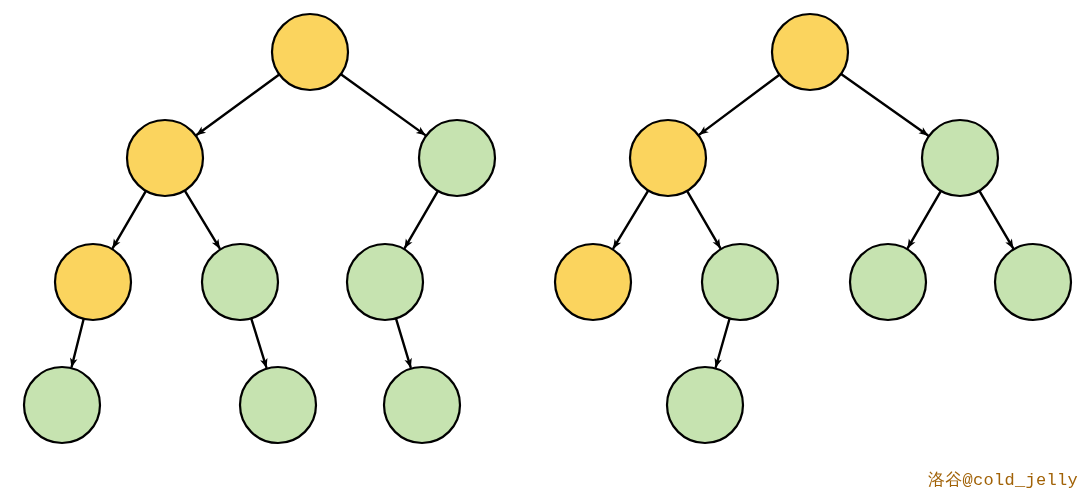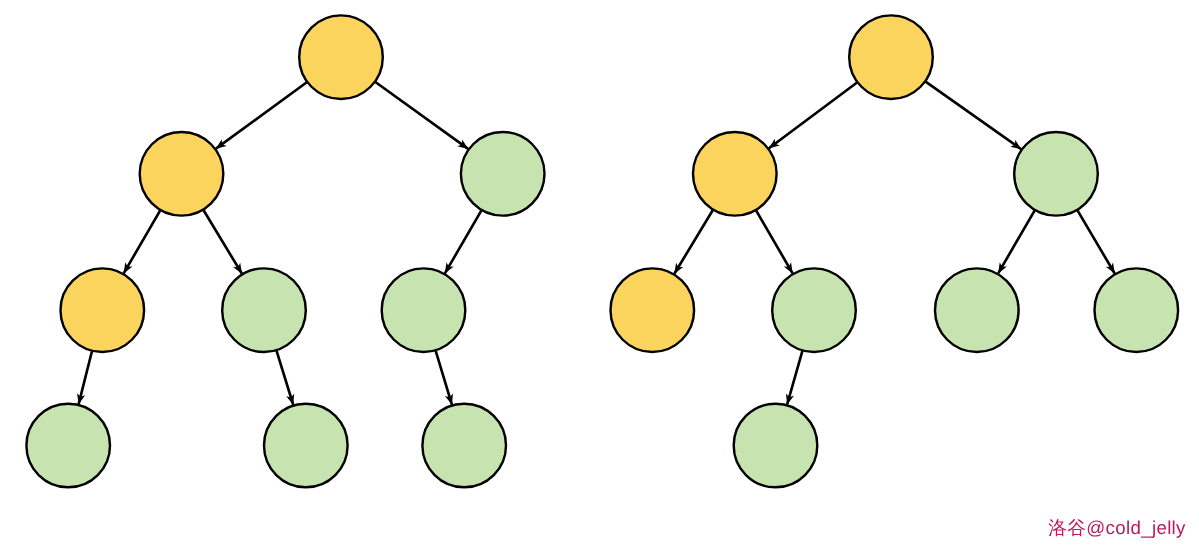--- a/index.html
+++ b/index.html
@@ -33,23 +33,23 @@
   .edge-line {
     stroke: #000000;
     stroke-width: 2.4;
     fill: none;
     stroke-linecap: round;
   }
   .watermark {
     position: absolute;
     right: 12px;
     bottom: 8px;
-    color: #be185d;
+    color: #a16207;
     font-size: 17px;
-    font-family: Liberation Sans, sans-serif;
+    font-family: Liberation Mono, monospace;
     letter-spacing: 0.3px;
     white-space: nowrap;
     user-select: none;
   }
 </style>
 </head>
 <body>
 
 <div id="canvas-wrap">
 

